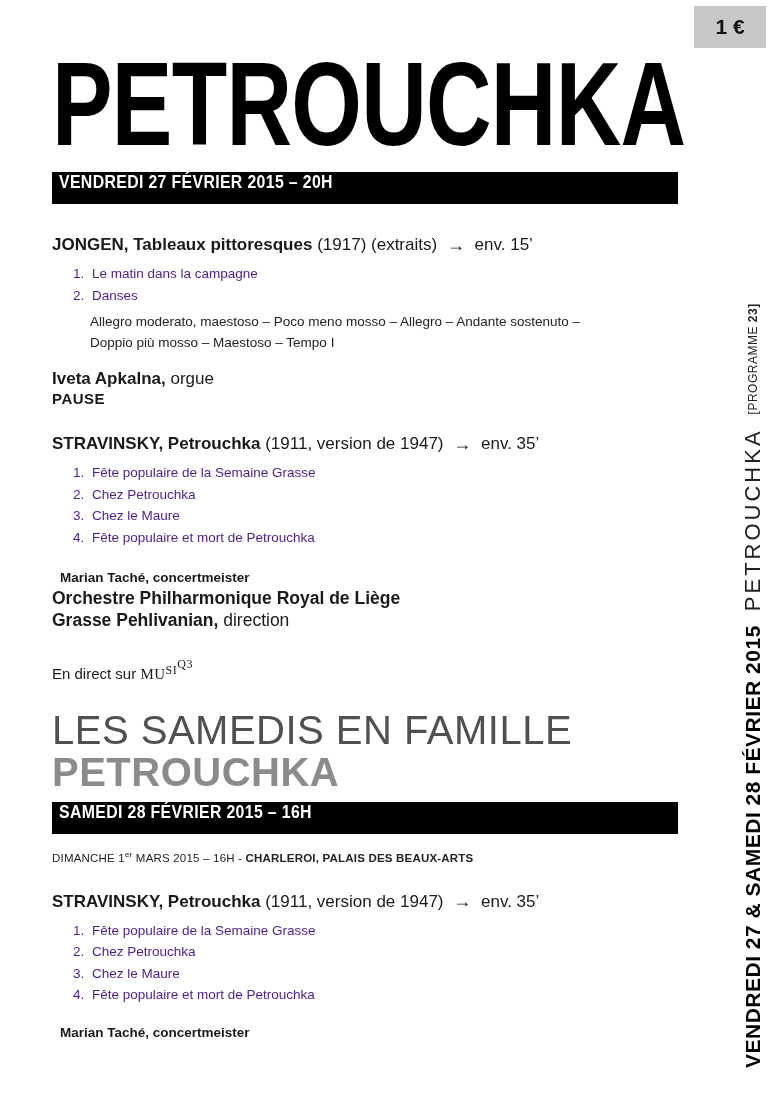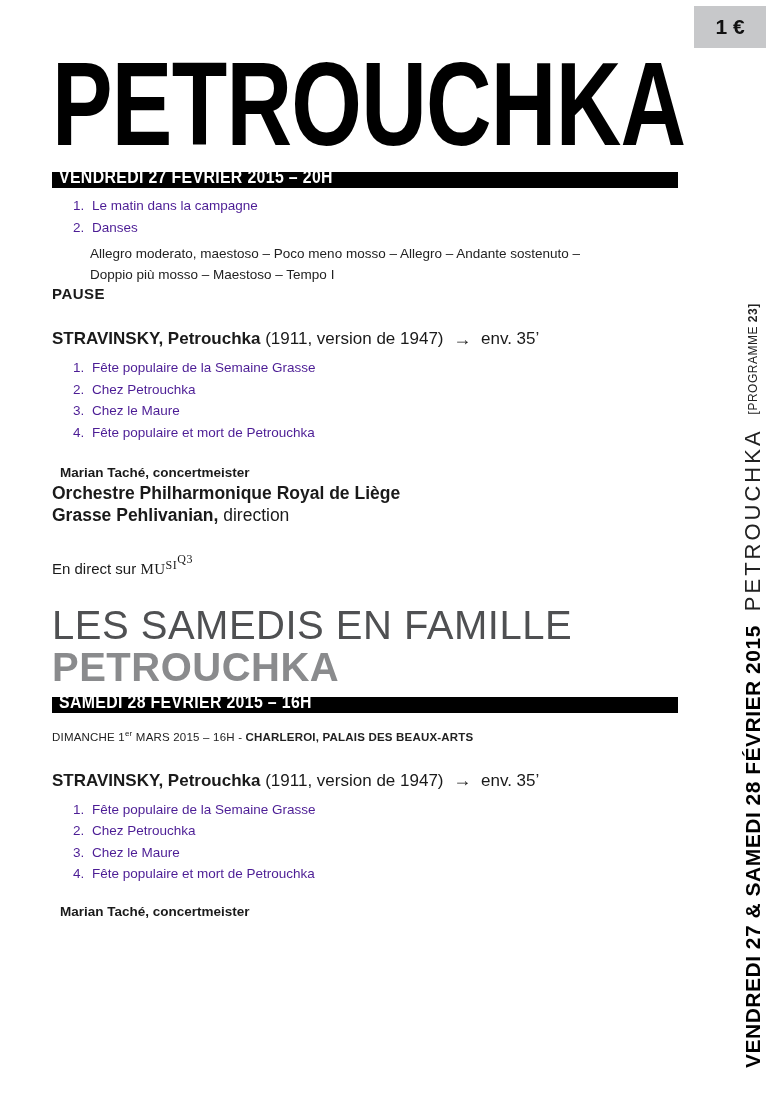--- a/index.html
+++ b/index.html
@@ -18,21 +18,21 @@
 
   .content { position:absolute; left:52px; top:0; width:626px; }
 
   .main-title {
     margin-top:50px; height:108px; line-height:108px;
     font-size:118px; font-weight:bold; color:#000;
     letter-spacing:-1px; white-space:nowrap;
     transform:scaleX(0.77); transform-origin:left center;
   }
 
-  .date-bar { background:#000; height:16px; display:flex; align-items:flex-end; overflow:hidden; }
+  .date-bar { background:#000; height:32px; display:flex; align-items:flex-start; overflow:hidden; }
   .date-bar-1 { margin-top:14px; }
   .date-bar-2 { margin-top:9px; }
   .date-bar .bar-text {
     color:#fff; font-weight:bold; font-size:18px; letter-spacing:0.4px;
     padding-left:8px; white-space:nowrap;
     transform:scaleX(0.88); transform-origin:left center;
   }
 
   .work-head { font-size:17px; line-height:22px; color:#1a1a1a; }
   .work-head .name { font-weight:bold; }
@@ -90,30 +90,39 @@
   <div class="price-box">1 €</div>
 
   <div class="content">
 
     <h1 class="main-title">PETROUCHKA</h1>
 
     <div class="date-bar date-bar-1">
       <span class="bar-text">VENDREDI 27 FÉVRIER 2015 – 20H</span>
     </div>
 
+    <div class="work-head w1">
+      <span class="name">JONGEN, Tableaux pittoresques</span>
+      <span>(1917) (extraits)</span>
+      <span class="arrow">→</span>
+      <span>env. 15’</span>
+    </div>
     <ol class="mov-list">
       <li>Le matin dans la campagne</li>
       <li>Danses</li>
     </ol>
 
     <div class="tempo-lines">
       <div>Allegro moderato, maestoso – Poco meno mosso – Allegro – Andante sostenuto –</div>
       <div>Doppio più mosso – Maestoso – Tempo I</div>
     </div>
 
+    <div class="soloist">
+      <span class="name">Iveta Apkalna,</span><span> orgue</span>
+    </div>
 
     <div class="pause">PAUSE</div>
 
     <div class="work-head w3">
       <span class="name">STRAVINSKY, Petrouchka</span>
       <span>(1911, version de 1947)</span>
       <span class="arrow">→</span>
       <span>env. 35’</span>
     </div>
     <ol class="mov-list">

